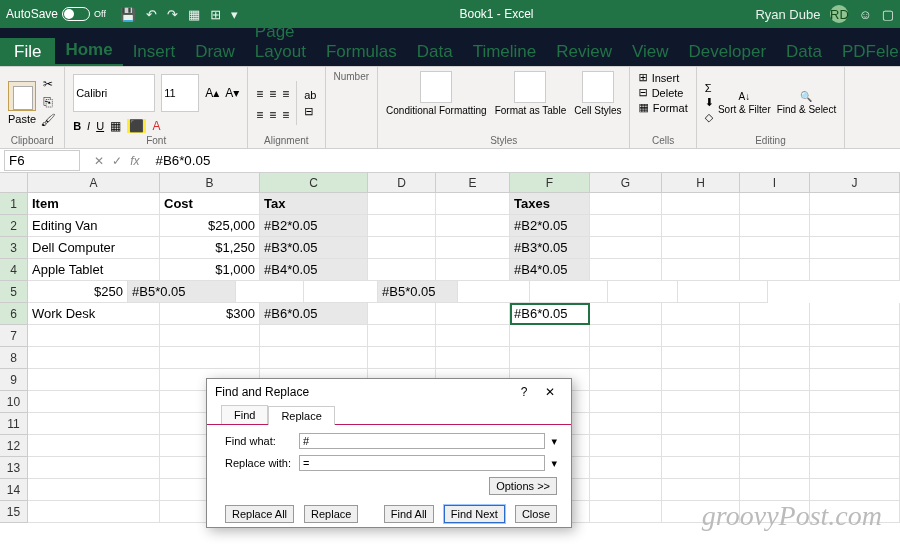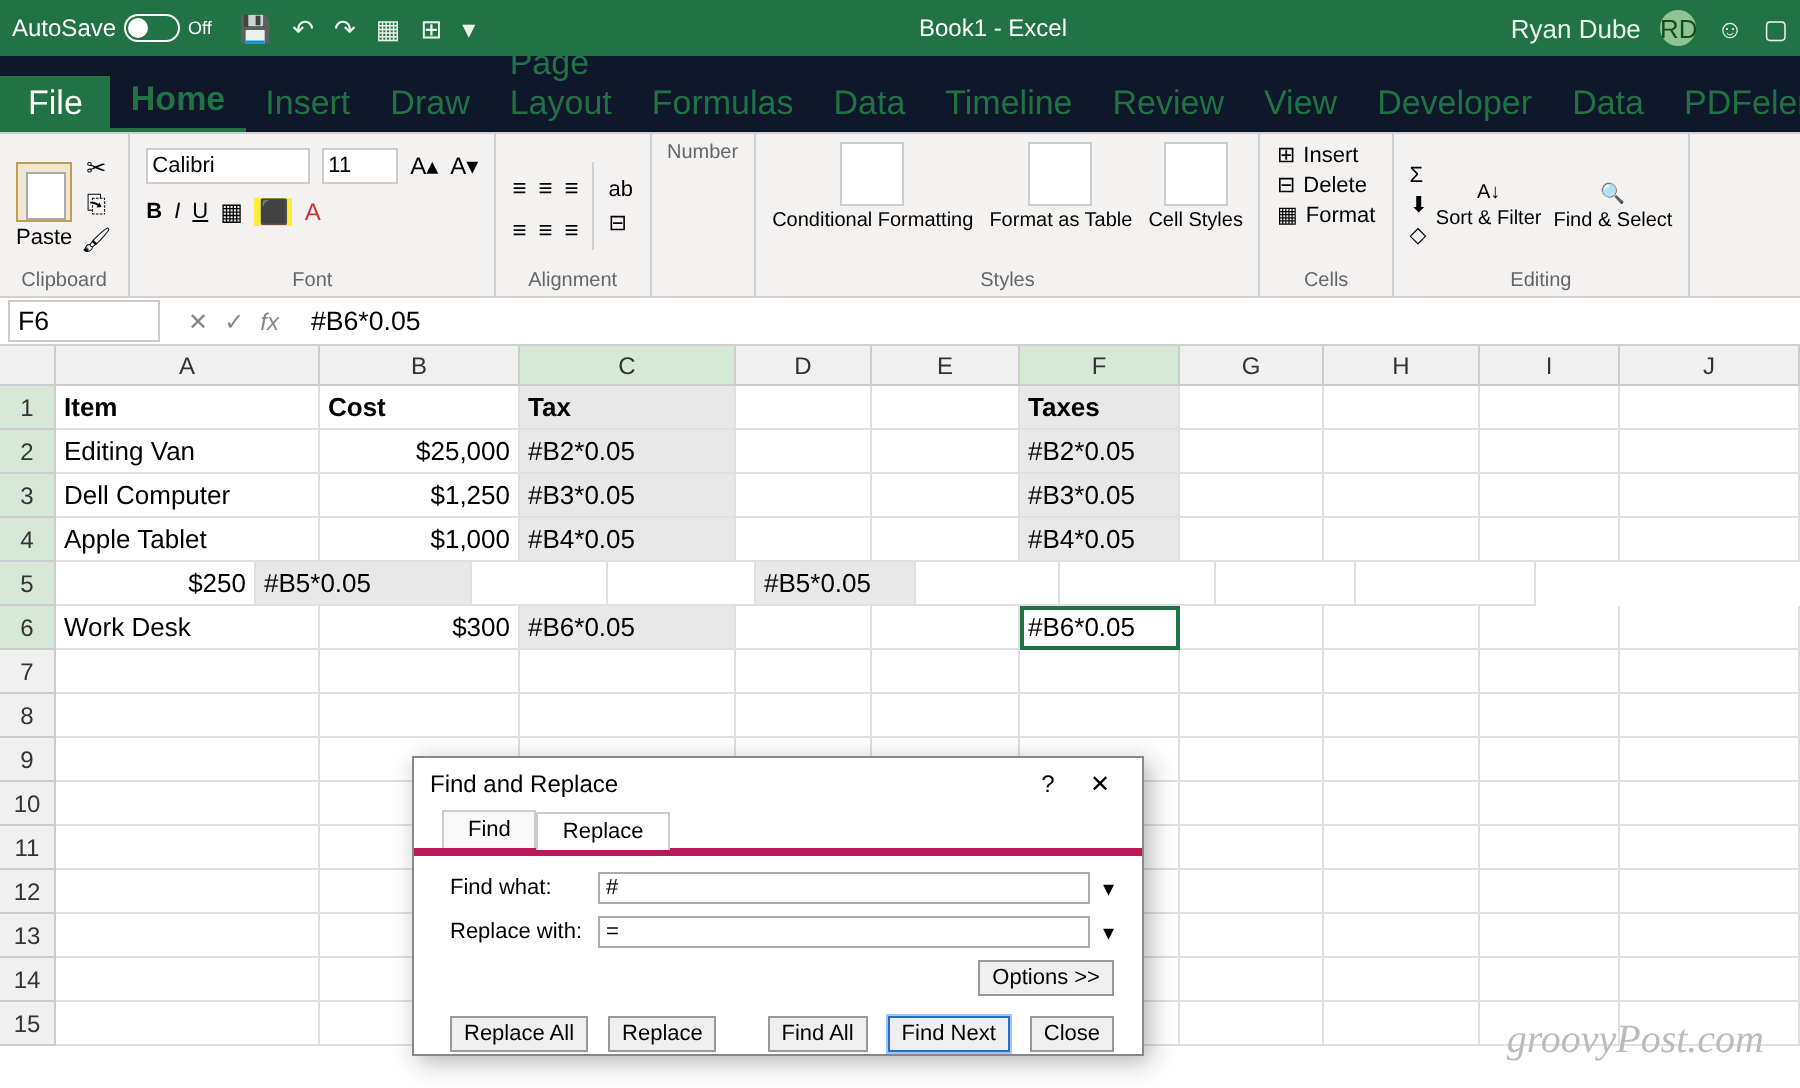--- a/index.html
+++ b/index.html
@@ -27,21 +27,21 @@
 
 .ribbon { height: 82px; background: #f3f2f1; border-bottom: 1px solid #d0d0d0; display: flex; font-size: 11px; }
 .group { border-right: 1px solid #d0d0d0; padding: 4px 8px 2px 8px; display: flex; flex-direction: column; justify-content: space-between; }
 .group-label { text-align: center; color: #666; font-size: 10px; }
 .group-content { display: flex; gap: 4px; align-items: center; flex: 1; }
 .paste-btn { display: flex; flex-direction: column; align-items: center; gap: 2px; }
 .paste-icon { width: 28px; height: 30px; background: #f0e6d2; border: 1px solid #c0a050; position: relative; }
 .paste-icon::before { content: ""; position: absolute; width: 18px; height: 22px; background: #fff; border: 1px solid #aaa; left: 4px; top: 4px; }
 .mini-col { display: flex; flex-direction: column; gap: 2px; font-size: 12px; }
 .mini-col span { width: 16px; height: 16px; text-align: center; }
-.font-select, .size-select { font-size: 11px; padding: 2px 2px; border: 1px solid #ccc; background: #fff; }
+.font-select, .size-select { font-size: 11px; padding: 12px 2px; border: 1px solid #ccc; background: #fff; }
 .font-select { width: 82px; }
 .size-select { width: 38px; }
 .btn-row { display: flex; gap: 6px; margin-top: 3px; align-items: center; }
 .btn-row span { font-size: 12px; cursor: default; }
 .sep { width: 1px; height: 44px; background: #d0d0d0; margin: 0 3px; }
 .num-select { font-size: 11px; padding: 1px 2px; border: 1px solid #ccc; width: 86px; }
 .big-icon { width: 32px; height: 32px; background: #fff; border: 1px solid #ccc; display: inline-block; }
 .styles-content { display: flex; gap: 8px; align-items: center; }
 .style-btn { display: flex; flex-direction: column; align-items: center; font-size: 10px; text-align: center; gap: 2px; }
 .cells-content, .edit-content { display: flex; flex-direction: column; gap: 2px; font-size: 11px; }
@@ -74,31 +74,31 @@
 .rh.sel { background: #d6e9d6; }
 
 
 .dialog { position: absolute; left: 206px; top: 378px; width: 366px; height: 150px; background: #fff; border: 1px solid #888; box-shadow: 3px 3px 12px rgba(0,0,0,0.3); font-size: 11px; z-index: 100; }
 .dialog-title { height: 26px; display: flex; align-items: center; padding: 0 8px; font-size: 12px; }
 .dialog-title .spc { flex: 1; }
 .dialog-title span.btn { width: 26px; text-align: center; cursor: default; }
 .dialog-tabs { display: flex; padding-left: 14px; gap: 0; }
 .dtab { padding: 3px 12px; border: 1px solid #ccc; border-bottom: none; background: #f8f8f8; cursor: pointer; }
 .dtab.active { background: #fff; position: relative; top: 1px; }
-.dialog-body { border-top: 4px solid #be185d; padding: 8px 14px 6px 18px; }
+.dialog-body { border-top: 1px solid #be185d; padding: 8px 14px 6px 18px; }
 .field-row { display: flex; align-items: center; margin-bottom: 6px; gap: 6px; }
 .field-row label { width: 68px; }
 .field-row input { flex: 1; border: 1px solid #aaa; padding: 1px 3px; font-size: 11px; }
 .options-row { text-align: right; margin-bottom: 6px; }
 .dbtn { border: 1px solid #999; background: #efefef; padding: 2px 6px; font-size: 11px; cursor: pointer; }
 .dbtn.primary { border: 1px solid #2a6bcc; box-shadow: 0 0 0 1px #9ec6ff; }
 .button-row { display: flex; gap: 10px; padding-top: 4px; }
 
 
-.watermark { position: absolute; right: 18px; bottom: 12px; font-size: 20px; color: #bbb; font-style: italic; font-family: Georgia, serif; z-index: 50; margin-top: 44px; }
+.watermark { position: absolute; right: 18px; bottom: 12px; font-size: 28px; color: #bbb; font-style: italic; font-family: Georgia, serif; z-index: 50; margin-top: 44px; }
 </style>
 </head>
 <body>
 
 <div class="titlebar">
   <div class="autosave">
     <span>AutoSave</span>
     <div class="toggle"></div>
     <span style="font-size:9px">Off</span>
   </div>

